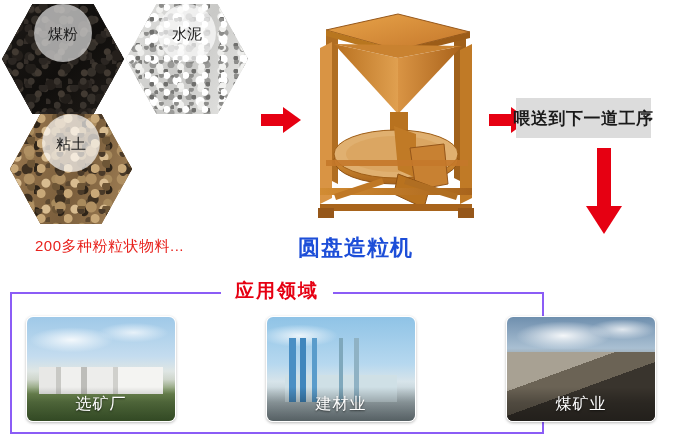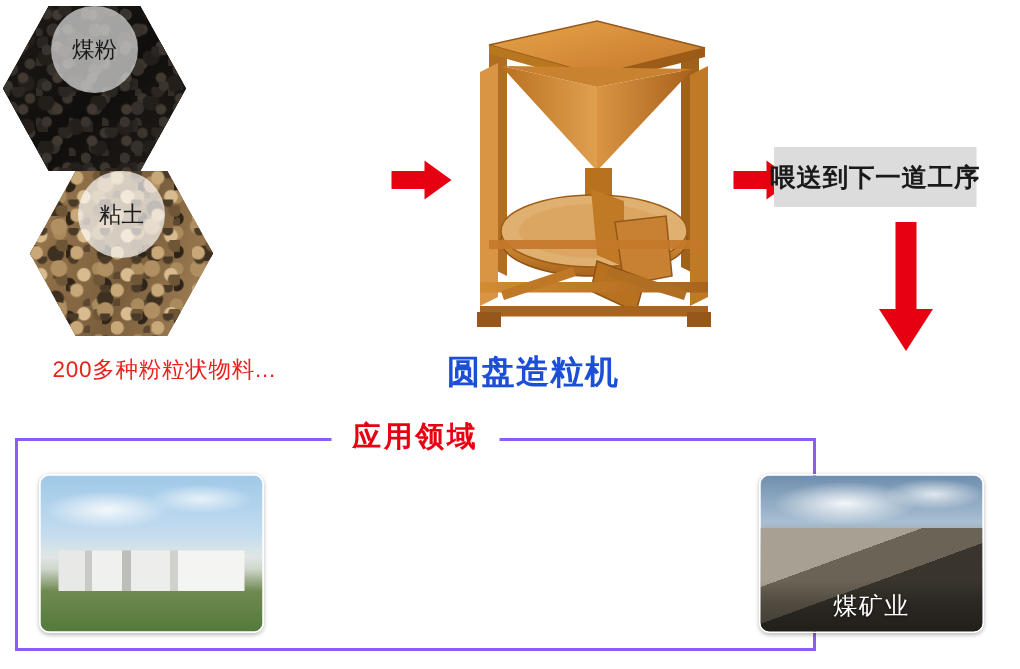--- a/index.html
+++ b/index.html
@@ -32,21 +32,21 @@
     position: absolute;
     width: 122px;
     height: 110px;
     -webkit-clip-path: polygon(25% 0%, 75% 0%, 100% 50%, 75% 100%, 25% 100%, 0% 50%);
     clip-path: polygon(25% 0%, 75% 0%, 100% 50%, 75% 100%, 25% 100%, 0% 50%);
     display: flex;
     justify-content: center;
   }
   .hex-1 { left: 2px;   top: 2px; }
   .hex-2 { left: 126px; top: 2px; }
-  .hex-3 { left: 20px;   top: 112px; }
+  .hex-3 { left: 10px;   top: 112px; }
   .hex-4 { left: 126px; top: 112px; }
 
   
   .tex-coal {
     background-color: #161412;
     background-image:
       radial-gradient(circle at 12% 22%, #3a342e 0 3px, transparent 4px),
       radial-gradient(circle at 33% 9%,  #2b2622 0 4px, transparent 5px),
       radial-gradient(circle at 58% 28%, #423a32 0 3px, transparent 4px),
       radial-gradient(circle at 82% 14%, #221e1a 0 5px, transparent 6px),
@@ -375,20 +375,23 @@
   }
 </style>
 </head>
 <body>
 
 <div class="stage">
 
   <div class="hex-cluster">
     <div class="hex hex-1 tex-coal">
       <div class="hex-badge badge-dark">煤粉</div>
+    </div>
+    <div class="hex hex-2 tex-cement">
+      <div class="hex-badge badge-light">水泥</div>
     </div>
     <div class="hex hex-3 tex-clay">
       <div class="hex-badge badge-light">粘土</div>
     </div>
   </div>
 
   <div class="materials-caption">200多种粉粒状物料...</div>
 
   <div class="arrow-right arrow-1">
     <div class="shaft"></div>
@@ -474,20 +477,25 @@
     <div class="title-gap right"></div>
     <div class="title-dot left"></div>
     <div class="title-dot right"></div>
     <div class="app-title">
       <span class="app-title-text">应用领域</span>
     </div>
 
     <div class="app-cards">
       <div class="app-card">
         <div class="card-photo photo-ore"></div>
+        <div class="card-label">选矿厂</div>
+      </div>
+      <div class="app-card">
+        <div class="card-photo photo-building"></div>
+        <div class="card-label">建材业</div>
       </div>
       <div class="app-card">
         <div class="card-photo photo-coal"></div>
         <div class="card-label">煤矿业</div>
       </div>
     </div>
   </div>
 
 </div>
 

